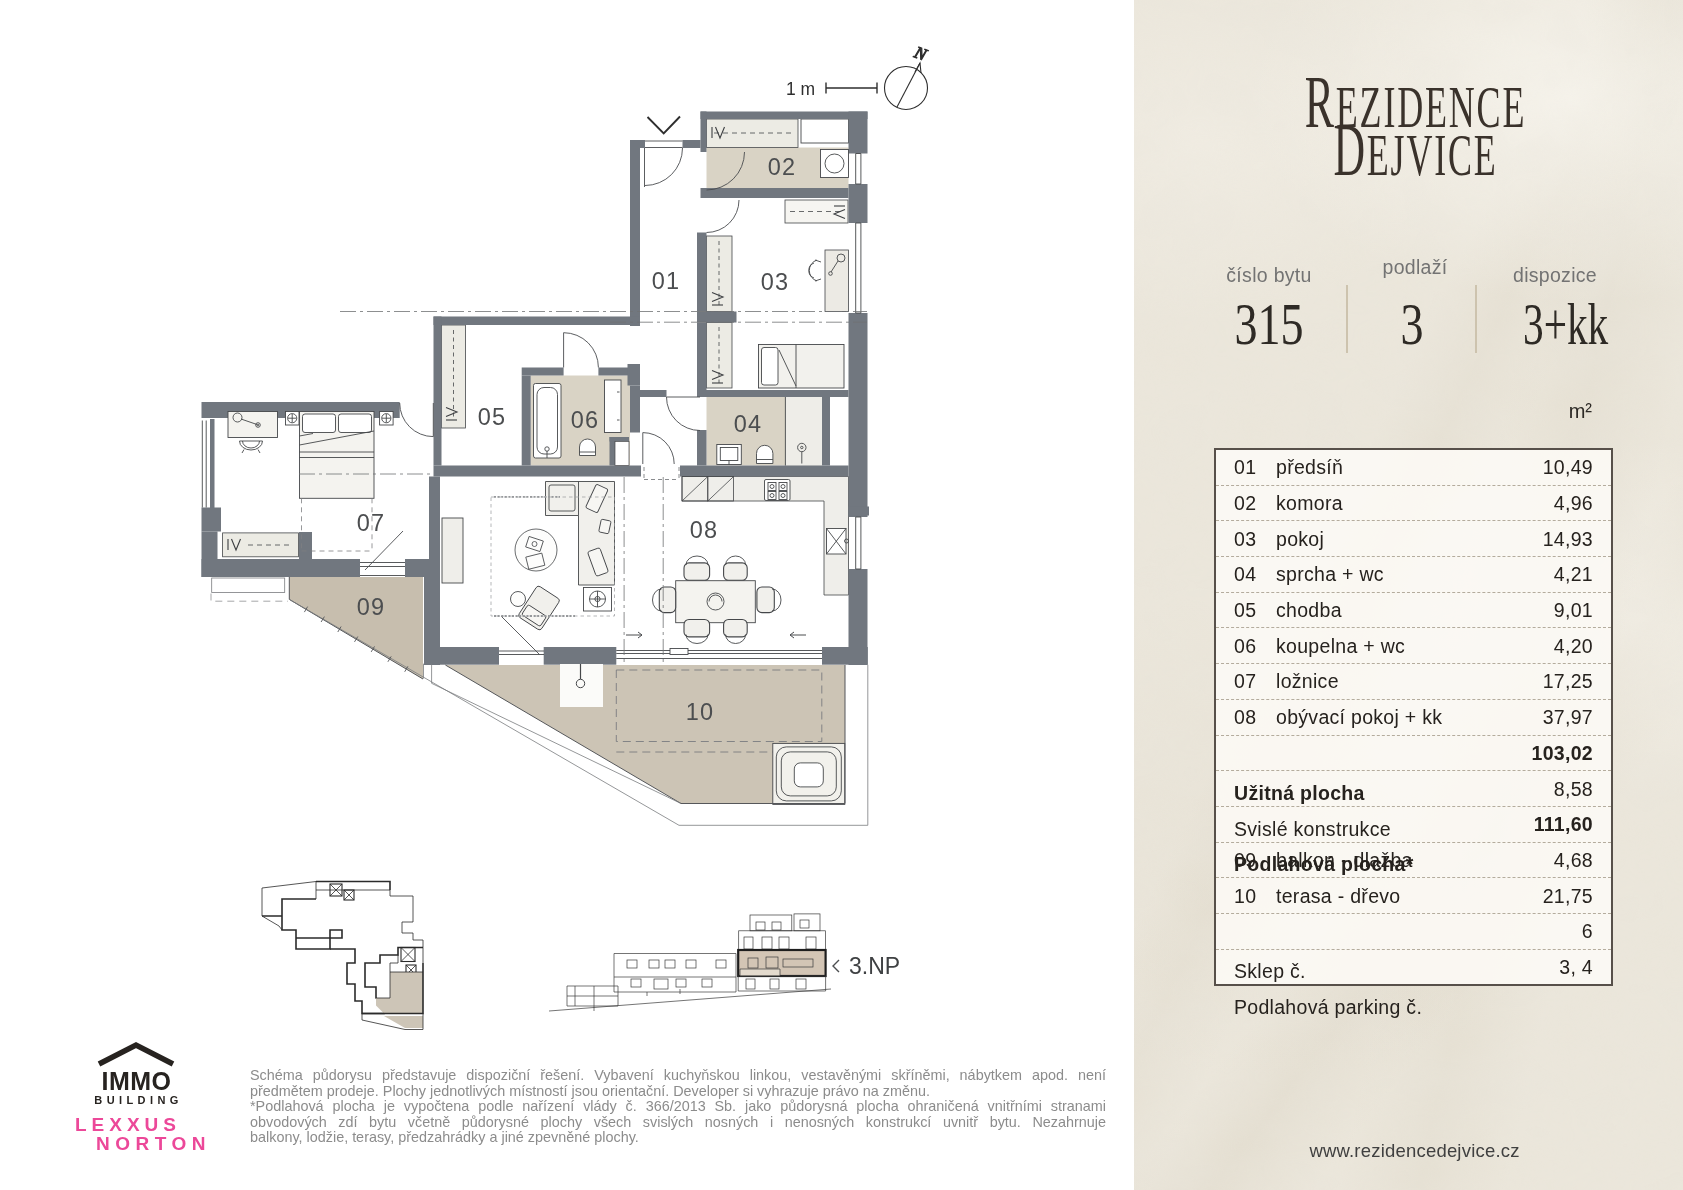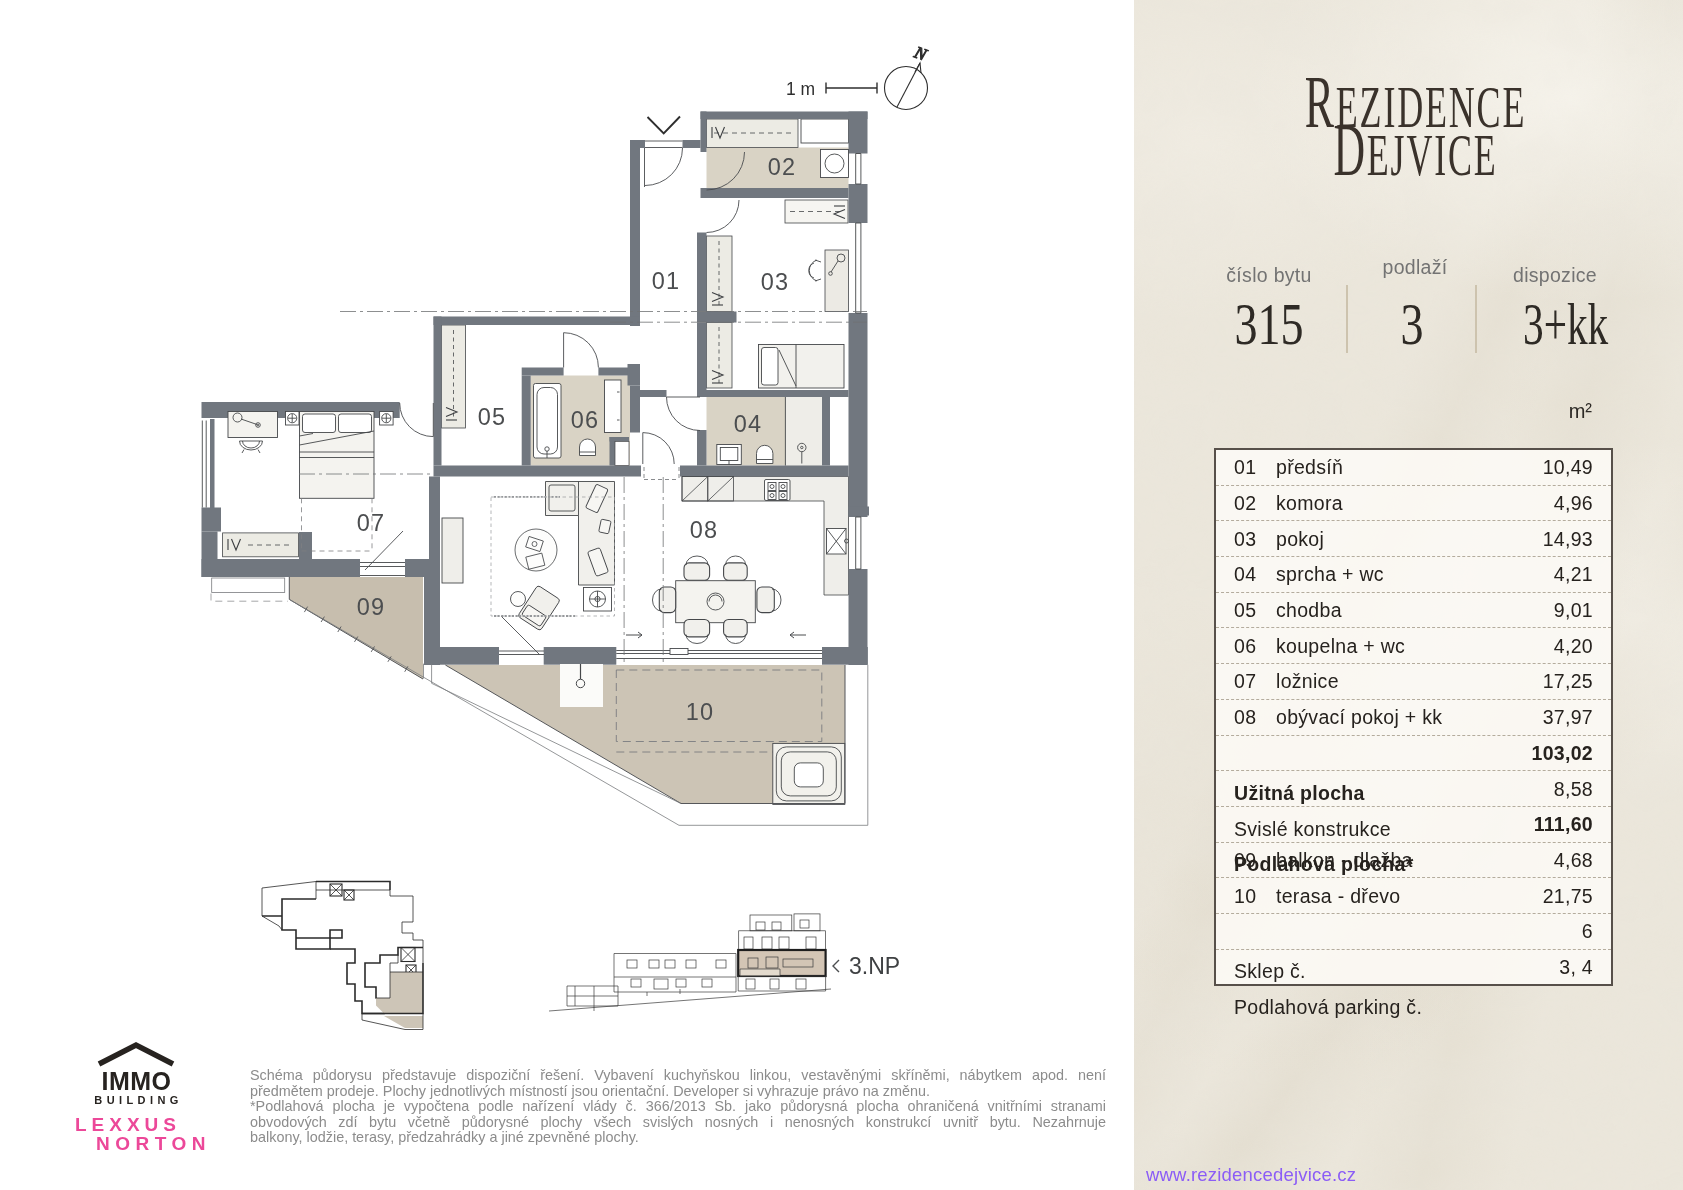--- a/index.html
+++ b/index.html
@@ -29,22 +29,22 @@
   #tbl{position:absolute;left:1214px;top:448px;width:395px;background:rgba(252,250,245,.9);
     border:2px solid #57504a;}
   #tbl .row{position:relative;height:34.7px;border-bottom:1px dashed #b4ac9d;
     font-size:19.5px;color:#26221e;}
   #tbl .row:last-child{border-bottom:none;}
   #tbl .num{position:absolute;left:18px;top:50%;transform:translateY(-50%);letter-spacing:.5px;}
   #tbl .nm{position:absolute;left:60px;top:50%;transform:translateY(-50%);letter-spacing:.3px;}
   #tbl .nm2{position:absolute;left:18px;top:50%;transform:translateY(-50%);letter-spacing:.3px;margin-top:40px;}
   #tbl .vl{position:absolute;right:18px;top:50%;transform:translateY(-50%);letter-spacing:.3px;}
   #tbl .b{font-weight:bold;}
-  #web{position:absolute;left:1134px;top:1164px;width:549px;text-align:left;font-size:18.5px;
-    color:#8b5cf6;letter-spacing:.2px;text-indent:12px;}
+  #web{position:absolute;left:1134px;top:1140px;width:549px;text-align:center;font-size:18.5px;
+    color:#404040;letter-spacing:.2px;text-indent:12px;}
   
   #immo{position:absolute;left:74px;top:1040px;width:125px;text-align:center;color:#272320;}
   #immo .word{font-size:25px;font-weight:bold;letter-spacing:0.5px;line-height:21px;}
   #immo .sub{font-size:11px;font-weight:bold;letter-spacing:4.4px;margin-top:2px;text-indent:4px;}
   #lex{position:absolute;left:75px;top:1114px;color:#ec4899;font-size:19px;font-weight:bold;white-space:nowrap;}
   #lex .l1{letter-spacing:5px;}
   #lex .l2{letter-spacing:5.5px;margin-left:21px;margin-top:-3px;}
   #disc{position:absolute;left:250px;top:1068px;width:856px;font-size:14.4px;line-height:15.5px;
     color:#8c8c8c;letter-spacing:0px;}
   #disc .j{text-align:justify;text-align-last:justify;}

